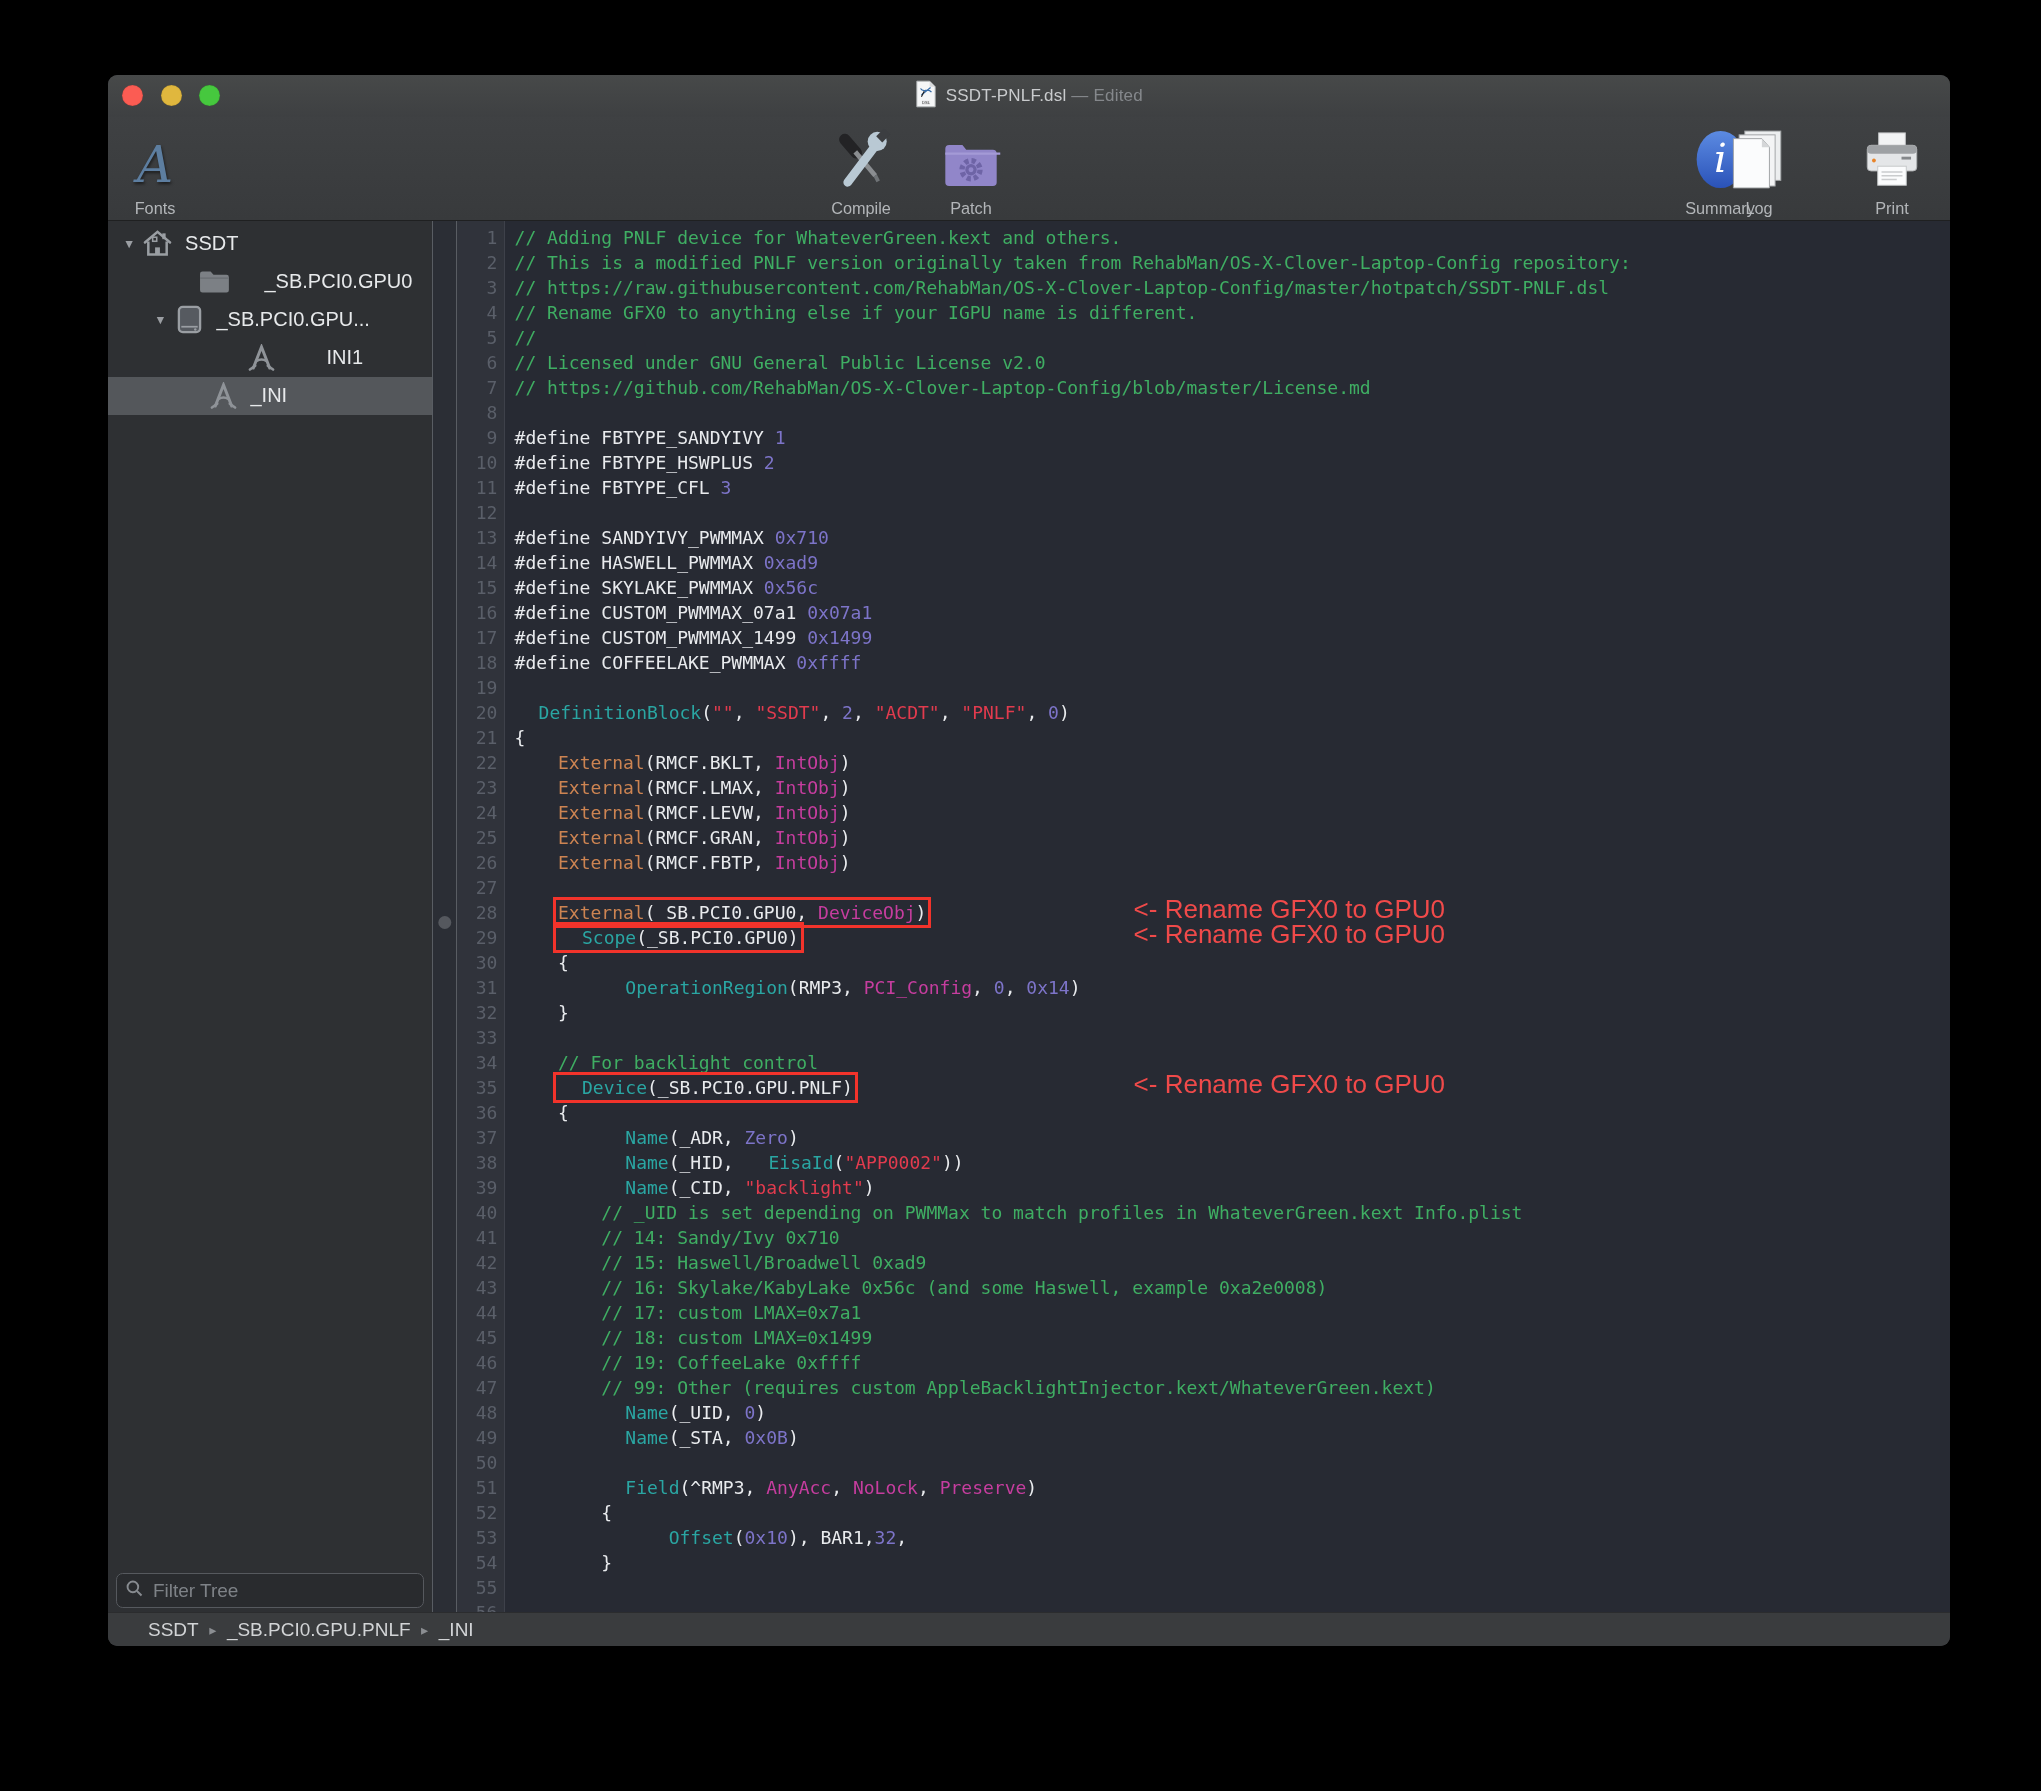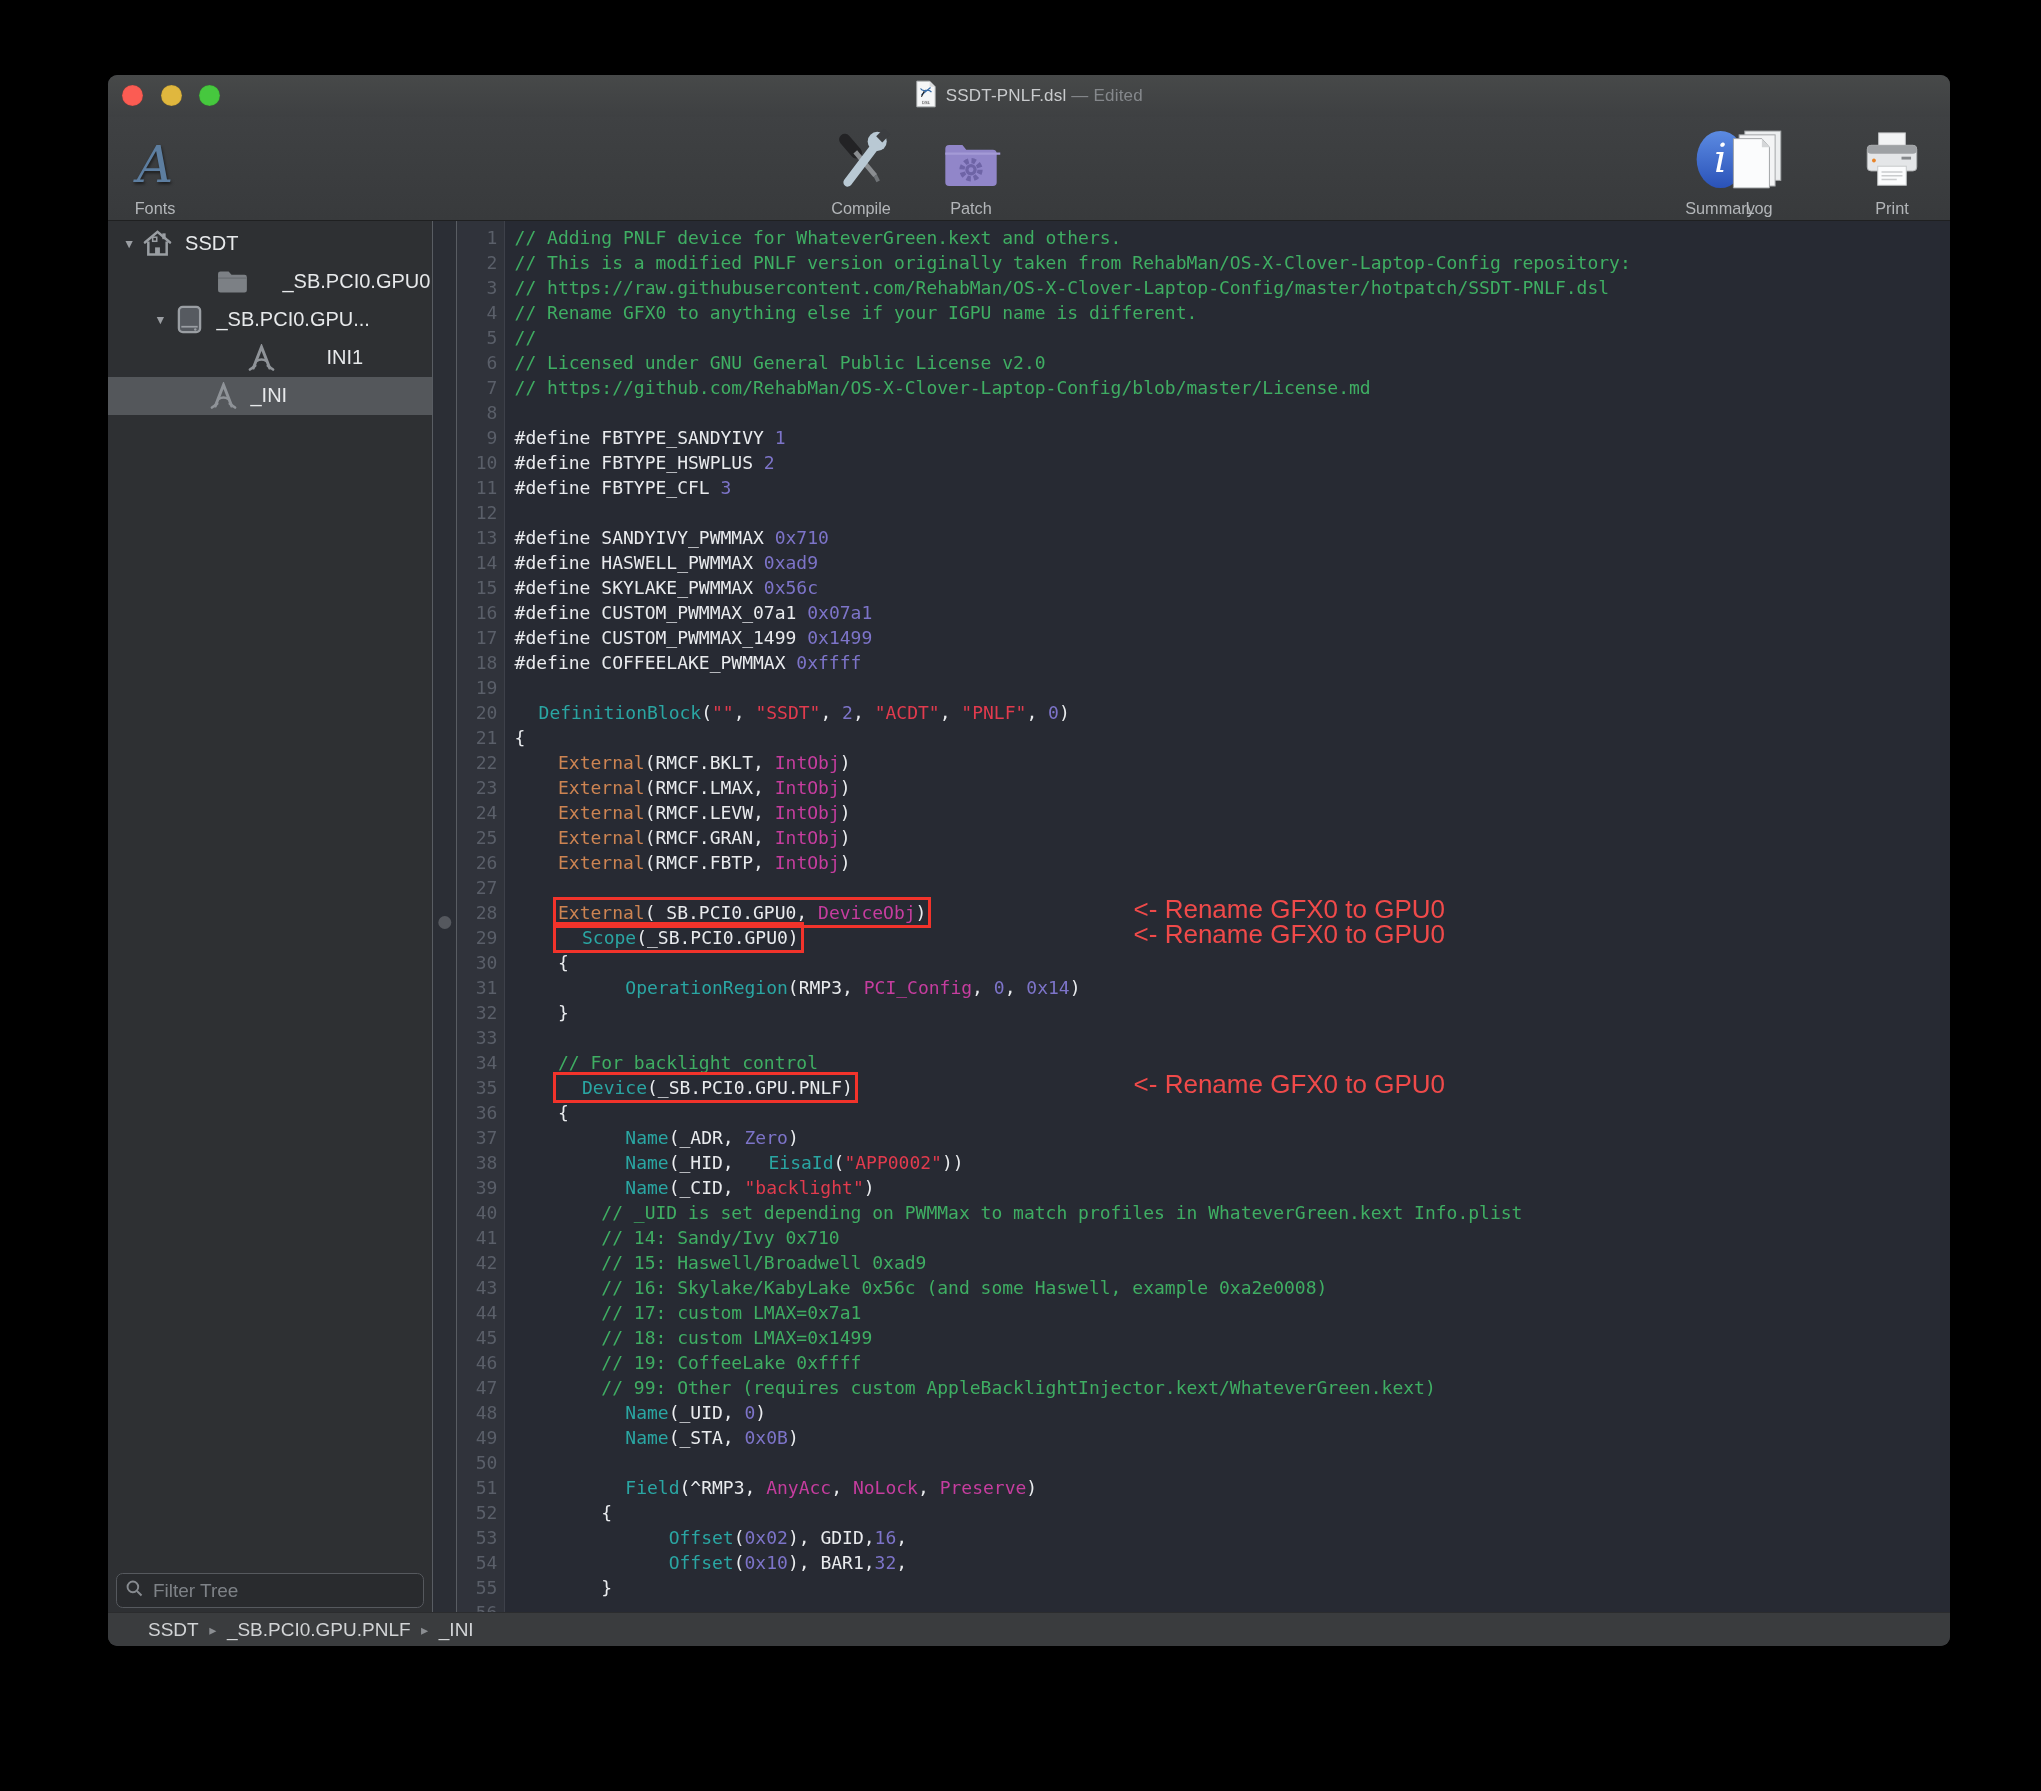--- a/index.html
+++ b/index.html
@@ -197,21 +197,21 @@
               <svg width="31" height="29" viewBox="0 0 32 30">
                 <path d="M3 14 L16 3 L29 14" fill="none" stroke="#9a9ea3" stroke-width="2.6" stroke-linecap="round"></path>
                 <path d="M6.5 13 v13.5 h19 V13" fill="none" stroke="#9a9ea3" stroke-width="2.6"></path>
                 <rect x="13.5" y="19" width="5" height="7.5" fill="#9a9ea3"></rect>
                 <rect x="21" y="4.5" width="3.4" height="6" fill="#9a9ea3"></rect>
                 <rect x="11" y="8.5" width="4.2" height="4.2" fill="none" stroke="#9a9ea3" stroke-width="1.6"></rect>
               </svg>
             </span>
             <span class="tree-label">SSDT</span>
           </div>
-          <div class="tree-row" style="padding-left: 59px; gap: 24px;">
+          <div class="tree-row" style="padding-left: 41px; gap: 24px;">
             <span class="disc"></span>
             <span class="t-icon">
               <svg width="31" height="25" viewBox="0 0 32 26">
                 <path d="M2 5 q0-2.5 2.5-2.5 h8.5 l3 3.5 h13.5 q2.5 0 2.5 2.5 v13.5 q0 2.5-2.5 2.5 h-25 q-2.5 0-2.5-2.5 Z" fill="#7c8085"></path>
                 <path d="M2 9.5 h30" stroke="#6c7075" stroke-width="1.6"></path>
               </svg>
             </span>
             <span class="tree-label">_SB.PCI0.GPU0</span>
           </div>
           <div class="tree-row" style="padding-left: 41px;">
@@ -374,21 +374,20 @@
           <div class="code-line"><span class="tk-c">        // 16: Skylake/KabyLake 0x56c (and some Haswell, example 0xa2e0008)</span></div>
           <div class="code-line"><span class="tk-c">        // 17: custom LMAX=0x7a1</span></div>
           <div class="code-line"><span class="tk-c">        // 18: custom LMAX=0x1499</span></div>
           <div class="code-line"><span class="tk-c">        // 19: CoffeeLake 0xffff</span></div>
           <div class="code-line"><span class="tk-c">        // 99: Other (requires custom AppleBacklightInjector.kext/WhateverGreen.kext)</span></div>
           <div class="code-line"><span class="tk-p">        </span><span class="tk-t">Name</span><span class="tk-p">(_UID, </span><span class="tk-n">0</span><span class="tk-p">)</span></div>
           <div class="code-line"><span class="tk-p">        </span><span class="tk-t">Name</span><span class="tk-p">(_STA, </span><span class="tk-n">0x0B</span><span class="tk-p">)</span></div>
           <div class="code-line"></div>
           <div class="code-line"><span class="tk-p">        </span><span class="tk-t">Field</span><span class="tk-p">(^RMP3, </span><span class="tk-m">AnyAcc</span><span class="tk-p">, </span><span class="tk-m">NoLock</span><span class="tk-p">, </span><span class="tk-m">Preserve</span><span class="tk-p">)</span></div>
           <div class="code-line"><span class="tk-p">        {</span></div>
-          <div class="code-line"><span class="tk-p">            </span><span class="tk-t">Offset</span><span class="tk-p">(</span><span class="tk-n">0x02</span><span class="tk-p">), GDID,</span><span class="tk-n">16</span><span class="tk-p">,</span></div>
           <div class="code-line"><span class="tk-p">            </span><span class="tk-t">Offset</span><span class="tk-p">(</span><span class="tk-n">0x10</span><span class="tk-p">), BAR1,</span><span class="tk-n">32</span><span class="tk-p">,</span></div>
           <div class="code-line"><span class="tk-p">        }</span></div>
           <div class="code-line"></div>
         </div>
     </div>
   </div>
 
   <div class="pathbar">
       <span class="crumb">SSDT</span>
       <span class="crumb-sep">▸</span>

